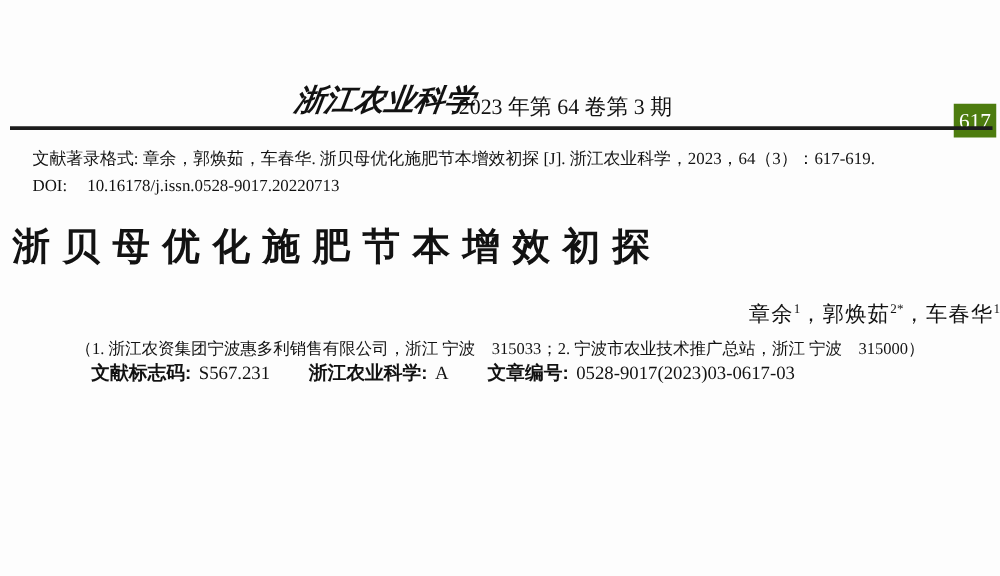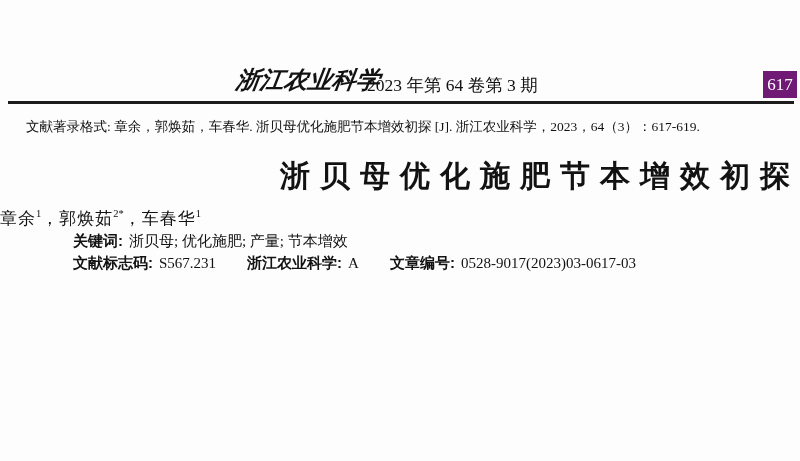--- a/index.html
+++ b/index.html
@@ -42,30 +42,30 @@
   
   .content { position: absolute; top: 104px; left: 0; width: 800px; }
   .citation-block {
     margin: 12px 28px 0 26px;
     font-size: 13.5px; line-height: 22px;
   }
   .citation-block p { margin: 0; }
   .doi-label { margin-right: 16px; }
   .article-title {
     margin: 20px 0 0 0;
-    text-align: right;
+    text-align: left;
     font-family: "Liberation Sans", sans-serif;
     font-weight: bold;
     font-size: 30px; line-height: 36px;
     letter-spacing: 10px; text-indent: 10px;
     white-space: nowrap;
   }
   .authors {
-    margin-top: 9px;
-    text-align: left;
+    margin-top: 21px;
+    text-align: right;
     font-size: 17px; line-height: 22px;
     letter-spacing: 1px;
   }
   .authors sup { font-size: 10.5px; letter-spacing: 0; }
   .affiliation {
     margin-top: 7px;
     text-align: center;
     font-size: 13.2px; line-height: 18px;
     white-space: nowrap;
   }
@@ -86,34 +86,35 @@
   .class-seg:last-child { margin-right: 0; }
 </style>
 </head>
 <body>
 
 <div class="page">
 
   <div class="masthead">
     <div class="journal-name">浙江农业科学</div>
     <div class="issue-info">2023 年第 64 卷第 3 期</div>
-    <div class="page-badge" style="background: #701a75;">617</div>
+    <div class="page-badge" style="background: #4d7c0f; margin-top: 12px;">617</div>
     <div class="header-rule"></div>
   </div>
 
   <div class="content">
 
     <div class="citation-block">
       <p><span>文献著录格式:</span> <span>章余，郭焕茹，车春华. 浙贝母优化施肥节本增效初探 [J]. 浙江农业科学，2023，64（3）：617-619.</span></p>
+      <p><span class="doi-label">DOI:</span><span>10.16178/j.issn.0528-9017.20220713</span></p>
     </div>
 
     <h1 class="article-title">浙贝母优化施肥节本增效初探</h1>
 
     <div class="authors"><span>章余</span><sup>1</sup><span>，</span><span>郭焕茹</span><sup>2*</sup><span>，</span><span>车春华</span><sup>1</sup></div>
 
+    <div class="affiliation">（1. 浙江农资集团宁波惠多利销售有限公司，浙江 宁波　315033；2. 宁波市农业技术推广总站，浙江 宁波　315000）</div>
 
 
-    <p class="meta-line"><span class="meta-label">关键词:</span><span>浙贝母; 优化施肥; 产量; 节本增效</span></p>
 
     <p class="meta-line"><span class="class-seg"><span class="meta-label">文献标志码:</span><span>S567.231</span></span><span class="class-seg"><span class="meta-label">浙江农业科学:</span><span>A</span></span><span class="class-seg"><span class="meta-label">文章编号:</span><span>0528-9017(2023)03-0617-03</span></span></p>
 
   </div>
 </div>
 
 </body></html>

